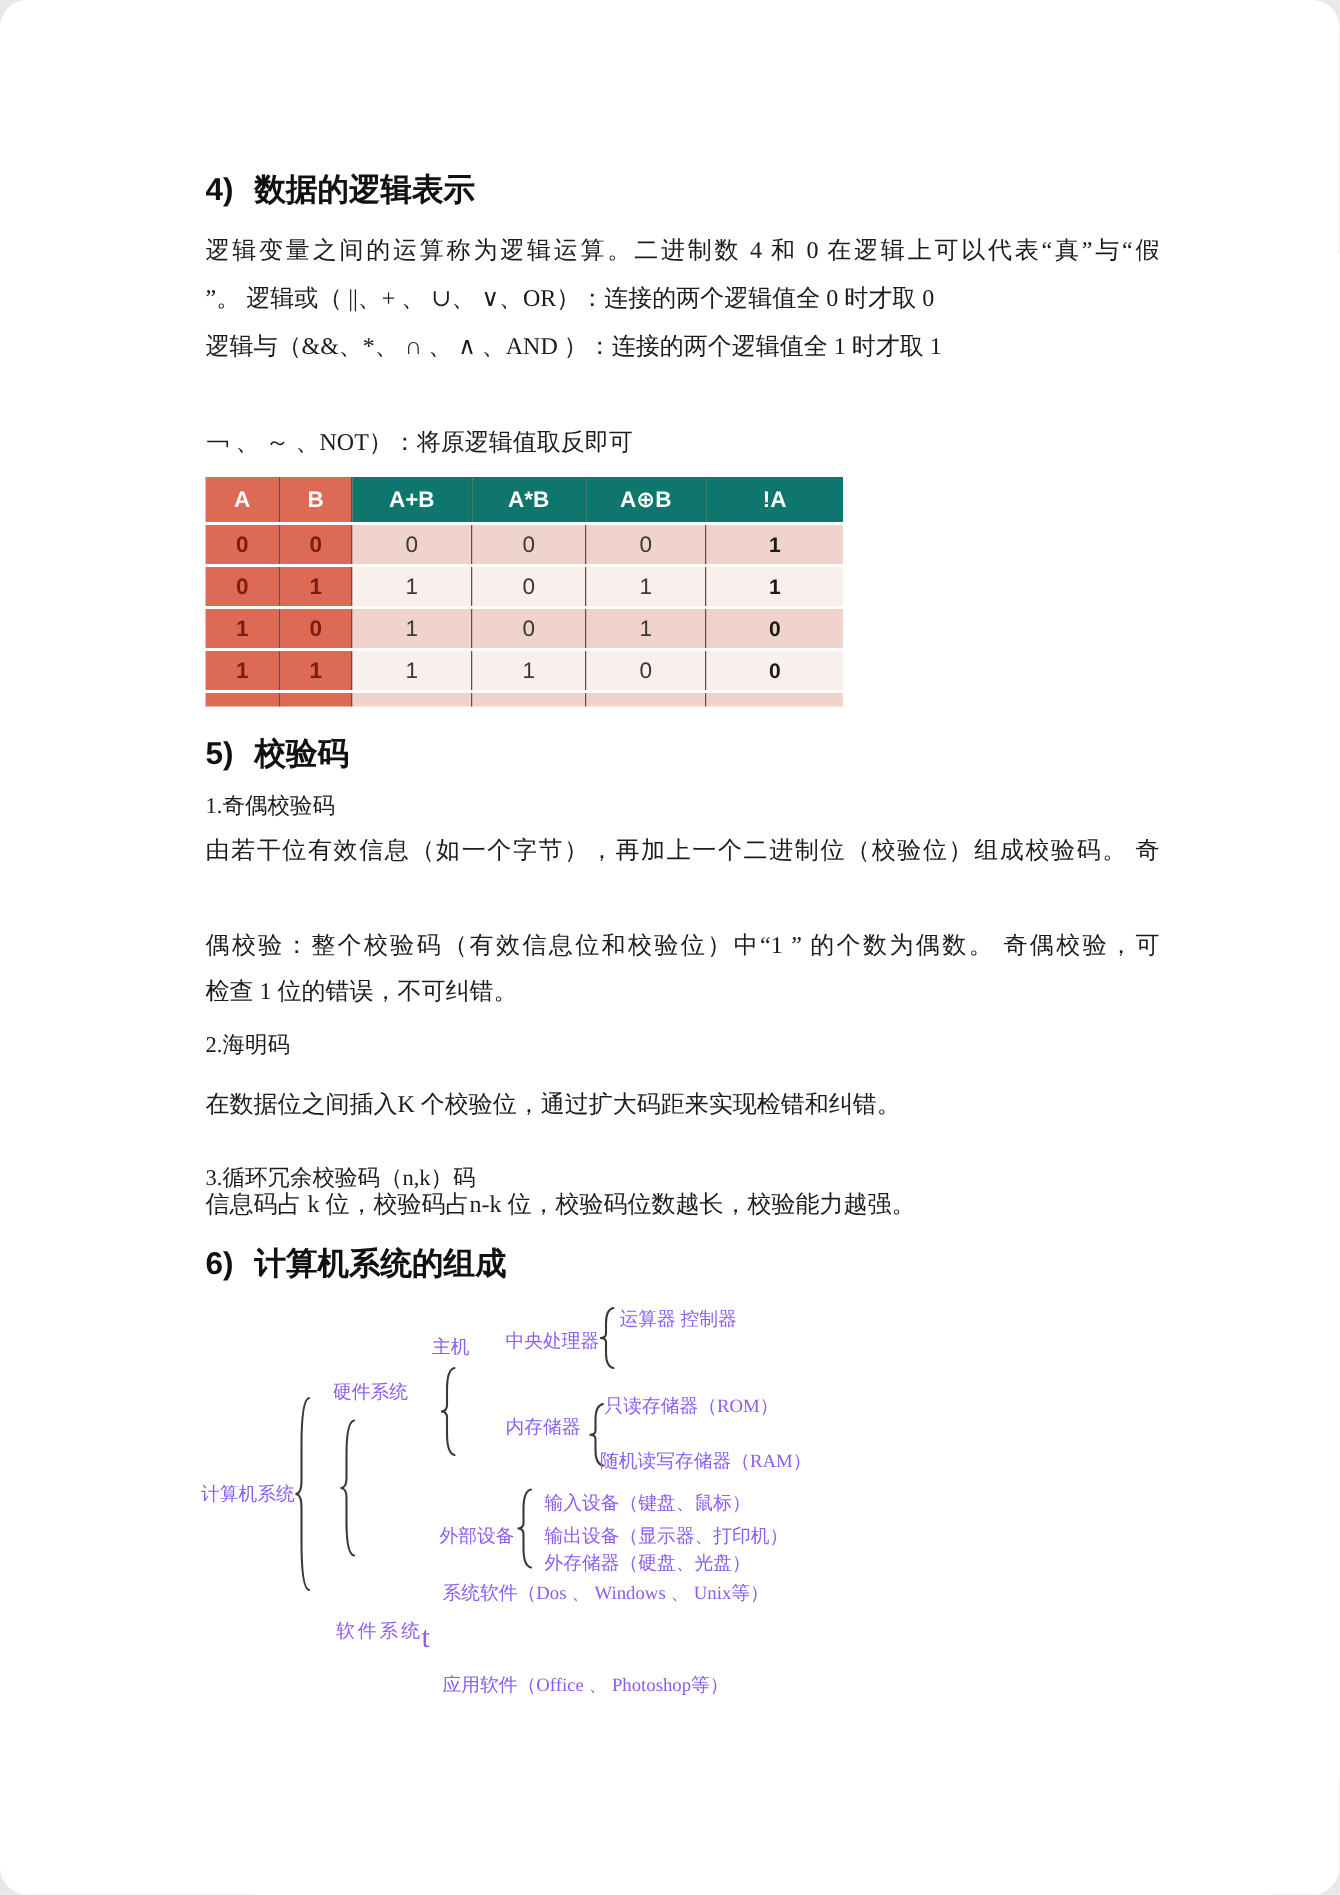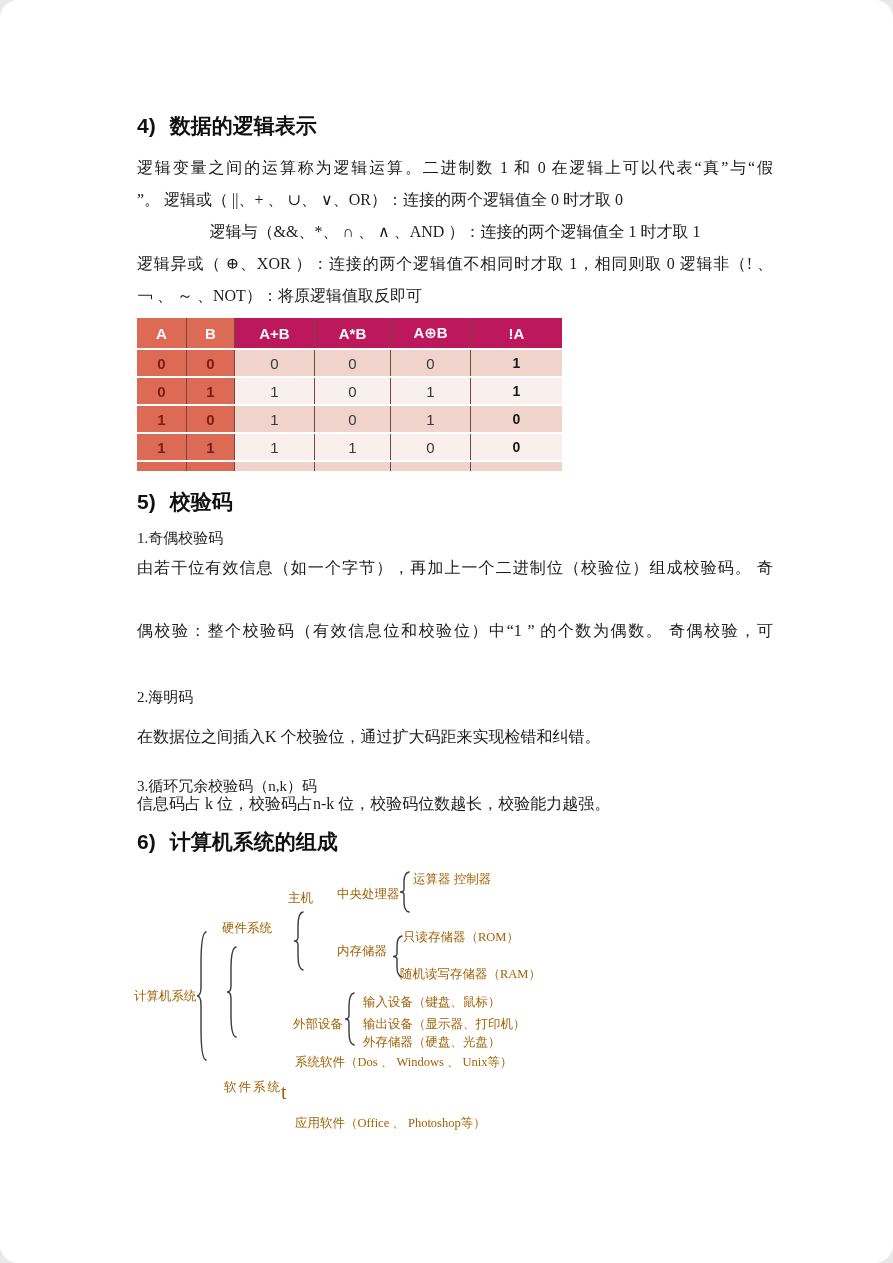--- a/index.html
+++ b/index.html
@@ -15,50 +15,50 @@
     font-weight:bold;font-size:21px;color:#111;white-space:nowrap;
   }
   .heading .h-num{margin-right:14px;}
   
   .bline{
     position:absolute;left:137px;width:636px;font-size:16px;line-height:20px;
     color:#1c1c1c;white-space:nowrap;
   }
   .bline.full{white-space:normal;text-align:justify;text-align-last:justify;}
   
-  .s4-l0{top:158px;} .s4-l1{top:190px;} .s4-l2{top:222px;text-align:center;}
+  .s4-l0{top:158px;} .s4-l1{top:190px;} .s4-l2{top:222px;}
   .s4-l3{top:254px;} .s4-l4{top:286px;}
   
   .s5-l0{top:528px;font-size:15px;} .s5-l1{top:558px;} .s5-l2{top:589px;}
   .s5-l3{top:621px;} .s5-l4{top:652px;} .s5-l5{top:687px;font-size:15px;}
   .s5-l6{top:727px;} .s5-l7{top:764px;font-size:15px;margin-top:12px;} .s5-l8{top:794px;}
   
   .ttable{
     position:absolute;left:137px;top:318px;width:425px;
     display:grid;grid-template-columns:50px 48px 80px 76px 80px 91px;
     row-gap:2px;background:#ffffff;
     font-family:"Liberation Sans","DejaVu Sans",sans-serif;
   }
   .tcell{
     display:flex;align-items:center;justify-content:center;
     height:26px;font-size:15px;color:#3a3a3a;
     border-right:1px solid #6e4a40;box-sizing:border-box;
   }
   .tcell.lastcol{border-right:none;}
-  .tcell.hdr{height:30px;color:#ffffff;font-weight:bold;background:#be185d;}
+  .tcell.hdr{height:30px;color:#ffffff;font-weight:bold;background:#0f766e;}
   .tcell.hdr.ab{background:#dd6a55;}
   .tcell.abcell{background:#dd6a55;color:#7d1d12;font-weight:600;}
   .tcell.rowodd{background:#f0d3cb;}
   .tcell.roweven{background:#f9efec;}
   .tcell.notcol{font-weight:bold;font-size:14px;color:#1a1a1a;}
   .tcell.strip{height:9px;}
   
   .diagram{position:absolute;left:120px;top:860px;width:470px;height:290px;}
   .dnode{
-    position:absolute;font-size:12.5px;color:#a16207;white-space:nowrap;
+    position:absolute;font-size:12.5px;color:#8b5cf6;white-space:nowrap;
     font-family:"Liberation Serif","DejaVu Serif",serif;
   }
   .d-root{left:14px;top:128px;}
   .d-hardware{left:102px;top:60px;}
   .d-software{left:104px;top:219px;letter-spacing:2px;}
   .d-host{left:168px;top:30px;}
   .d-cpu{left:217px;top:26px;}
   .d-alu{left:293px;top:11px;}
   .d-memory{left:217px;top:83px;}
   .d-rom{left:283px;top:69px;}
@@ -74,24 +74,23 @@
 </style>
 </head>
 <body>
 
 <div class="page">
 
   <div class="heading" style="top:112px;">
     <span class="h-num">4)</span><span>数据的逻辑表示</span>
   </div>
 
-  <div class="bline full s4-l0">逻辑变量之间的运算称为逻辑运算。二进制数 1 和 0 在逻辑上可以代表“真”与“假</div>
+  <div class="bline full s4-l0">逻辑变量之间的运算称为逻辑运算。二进制数 4 和 0 在逻辑上可以代表“真”与“假</div>
   <div class="bline s4-l1">”。  逻辑或（  ||、+ 、 ∪、 ∨、OR）：连接的两个逻辑值全 0 时才取 0</div>
   <div class="bline s4-l2">逻辑与（&amp;&amp;、*、  ∩ 、  ∧ 、AND ）：连接的两个逻辑值全 1 时才取 1</div>
-  <div class="bline full s4-l3">逻辑异或（  ⊕、XOR ）：连接的两个逻辑值不相同时才取 1，相同则取 0 逻辑非（! 、</div>
   <div class="bline s4-l4">￢ 、 ～ 、NOT）：将原逻辑值取反即可</div>
 
   <div class="ttable">
 
     <div class="tcell hdr ab">A</div>
     <div class="tcell hdr ab">B</div>
     <div class="tcell hdr">A+B</div>
     <div class="tcell hdr">A*B</div>
     <div class="tcell hdr">A⊕B</div>
     <div class="tcell hdr lastcol">!A</div>
@@ -132,20 +131,21 @@
     <div class="tcell strip rowodd lastcol"></div>
   </div>
 
   <div class="heading" style="top:488px;">
     <span class="h-num">5)</span><span>校验码</span>
   </div>
 
   <div class="bline s5-l0">1.奇偶校验码</div>
   <div class="bline full s5-l1">由若干位有效信息（如一个字节），再加上一个二进制位（校验位）组成校验码。 奇</div>
   <div class="bline full s5-l3">偶校验：整个校验码（有效信息位和校验位）中“1 ” 的个数为偶数。 奇偶校验，可</div>
+  <div class="bline s5-l4">检查 1 位的错误，不可纠错。</div>
   <div class="bline s5-l5">2.海明码</div>
   <div class="bline s5-l6">在数据位之间插入K 个校验位，通过扩大码距来实现检错和纠错。</div>
   <div class="bline s5-l7">3.循环冗余校验码（n,k）码</div>
   <div class="bline s5-l8">信息码占 k 位，校验码占n-k 位，校验码位数越长，校验能力越强。</div>
 
   <div class="heading" style="top:828px;">
     <span class="h-num">6)</span><span>计算机系统的组成</span>
   </div>
 
   <div class="diagram">

